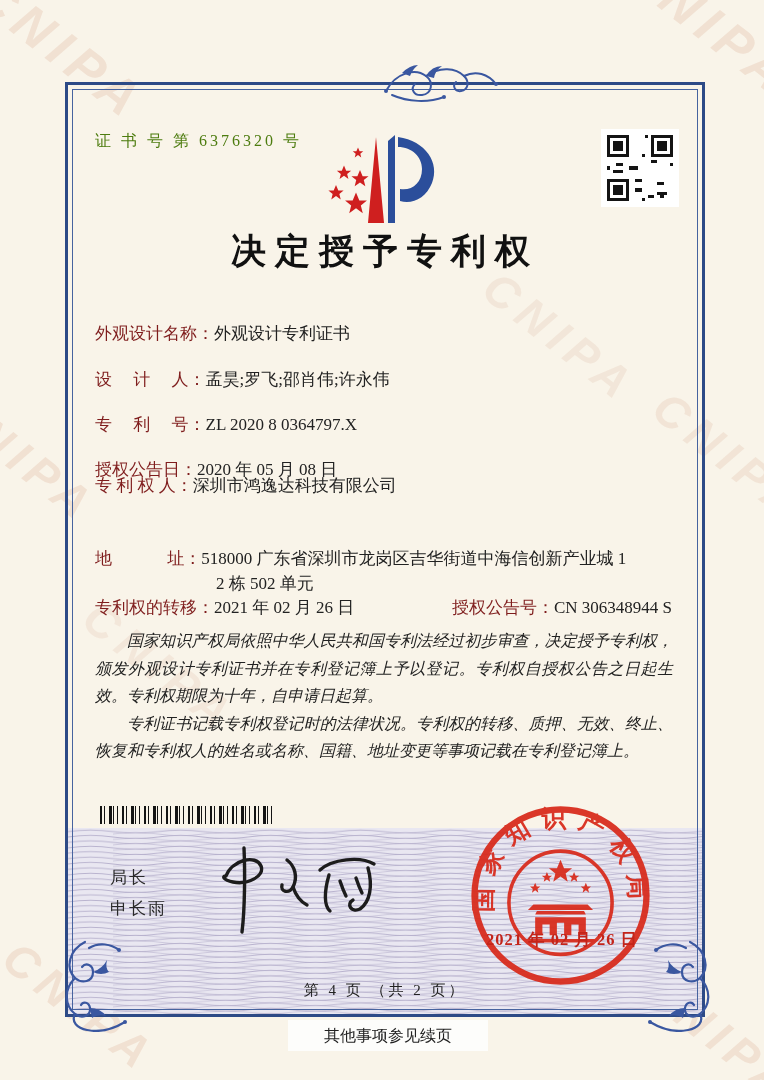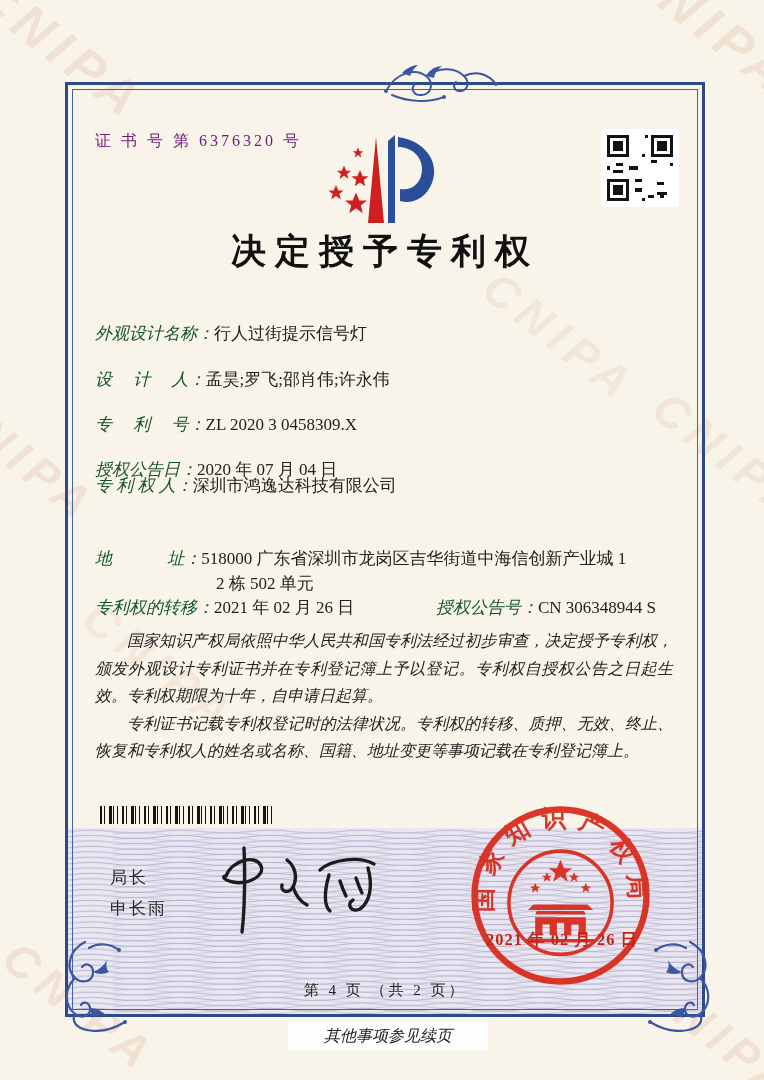--- a/index.html
+++ b/index.html
@@ -20,28 +20,28 @@
   
   .frame-outer{
     left:65px;top:82px;width:640px;height:935px;box-sizing:border-box;
     border:3px solid #2d4a86;z-index:2;
   }
   .frame-inner{
     left:72px;top:89px;width:626px;height:921px;box-sizing:border-box;
     border:1px solid #46639f;z-index:2;
   }
   .certno{
-    left:95px;top:131px;font-size:16px;letter-spacing:3px;color:#701a75;z-index:3;
+    left:95px;top:131px;font-size:16px;letter-spacing:3px;color:#4d7c0f;z-index:3;
   }
   .title{
     left:65px;top:228px;width:640px;text-align:center;font-size:35px;
     font-weight:bold;letter-spacing:9px;color:#111;z-index:3;
   }
   .row{position:absolute;left:95px;font-size:17px;z-index:3;white-space:nowrap;}
-  .row .lab{color:#14532d;font-style:italic;}
+  .row .lab{color:#7f1d1d;}
   .row .val{color:#222;}
   .paras{
     position:absolute;left:95px;top:627px;width:578px;z-index:3;
     font-style:italic;font-size:16px;line-height:27.5px;color:#222;
     text-align:justify;
   }
   .paras p{margin:0;text-indent:2em;}
   .waves{left:68px;top:828px;z-index:2;}
   .barcode{
     left:100px;top:806px;width:176px;height:18px;z-index:3;
@@ -58,21 +58,21 @@
   .sealdate{
     left:472px;top:929px;width:180px;text-align:center;z-index:5;
     color:#c3241a;font-size:16.5px;font-weight:bold;letter-spacing:1px;
   }
   .pagefoot{
     left:65px;top:981px;width:640px;text-align:center;font-size:15px;
     letter-spacing:3px;z-index:3;color:#222;
   }
   .contnote{
     left:288px;top:1020px;width:200px;height:31px;line-height:31px;
-    background:#fdfdfb;text-align:center;font-size:16px;font-style:italic;
+    background:#fdfdfb;text-align:center;font-size:16px;
     color:#222;z-index:3;
   }
   .qrbox{left:601px;top:129px;width:78px;height:78px;background:#fff;z-index:3;
     box-sizing:border-box;padding:6px;}
   .qr{display:grid;width:66px;height:66px;
     grid-template-columns:repeat(21,1fr);grid-template-rows:repeat(21,1fr);}
   .qr i{display:block;background:#141414;}
   .logo{left:318px;top:131px;z-index:3;}
   .orn{z-index:4;}
 </style>
@@ -290,44 +290,44 @@
       <i style="grid-area: 21 / 5;"></i>
       <i style="grid-area: 21 / 6;"></i>
       <i style="grid-area: 21 / 7;"></i>
       <i style="grid-area: 21 / 12;"></i>
     </div>
 </div>
 
 <div class="abs title">决定授予专利权</div>
 
 <div class="row" style="top:322px;">
-  <span class="lab">外观设计名称：</span><span class="val">行人过街提示信号灯</span>
+  <span class="lab">外观设计名称：</span><span class="val">外观设计专利证书</span>
 </div>
 <div class="row" style="top:368px;">
   <span class="lab">设　 计　 人：</span><span class="val">孟昊;罗飞;邵肖伟;许永伟</span>
 </div>
 <div class="row" style="top:413px;">
-  <span class="lab">专　 利　 号：</span><span class="val">ZL 2020 3 0458309.X</span>
+  <span class="lab">专　 利　 号：</span><span class="val">ZL 2020 8 0364797.X</span>
 </div>
 <div class="row" style="top:458px;">
-  <span class="lab">授权公告日：</span><span class="val">2020 年 07 月 04 日</span>
+  <span class="lab">授权公告日：</span><span class="val">2020 年 05 月 08 日</span>
 </div>
 <div class="row" style="top:474px;">
   <span class="lab">专 利 权 人：</span><span class="val">深圳市鸿逸达科技有限公司</span>
 </div>
 <div class="row" style="top:547px;">
   <span class="lab">地　　　 址：</span><span class="val">518000 广东省深圳市龙岗区吉华街道中海信创新产业城 1</span>
 </div>
 <div class="row" style="top:572px;left:216px;">
   <span class="val">2 栋 502 单元</span>
 </div>
 <div class="row" style="top:596px;">
   <span class="lab">专利权的转移：</span><span class="val">2021 年 02 月 26 日</span>
 </div>
-<div class="row" style="top:596px;left:436px;">
+<div class="row" style="top:596px;left:452px;">
   <span class="lab">授权公告号：</span><span class="val">CN 306348944 S</span>
 </div>
 
 <div class="paras">
   <p>国家知识产权局依照中华人民共和国专利法经过初步审查，决定授予专利权，颁发外观设计专利证书并在专利登记簿上予以登记。专利权自授权公告之日起生效。专利权期限为十年，自申请日起算。</p>
   <p>专利证书记载专利权登记时的法律状况。专利权的转移、质押、无效、终止、恢复和专利权人的姓名或名称、国籍、地址变更等事项记载在专利登记簿上。</p>
 </div>
 
 <div class="abs barcode"></div>
 

